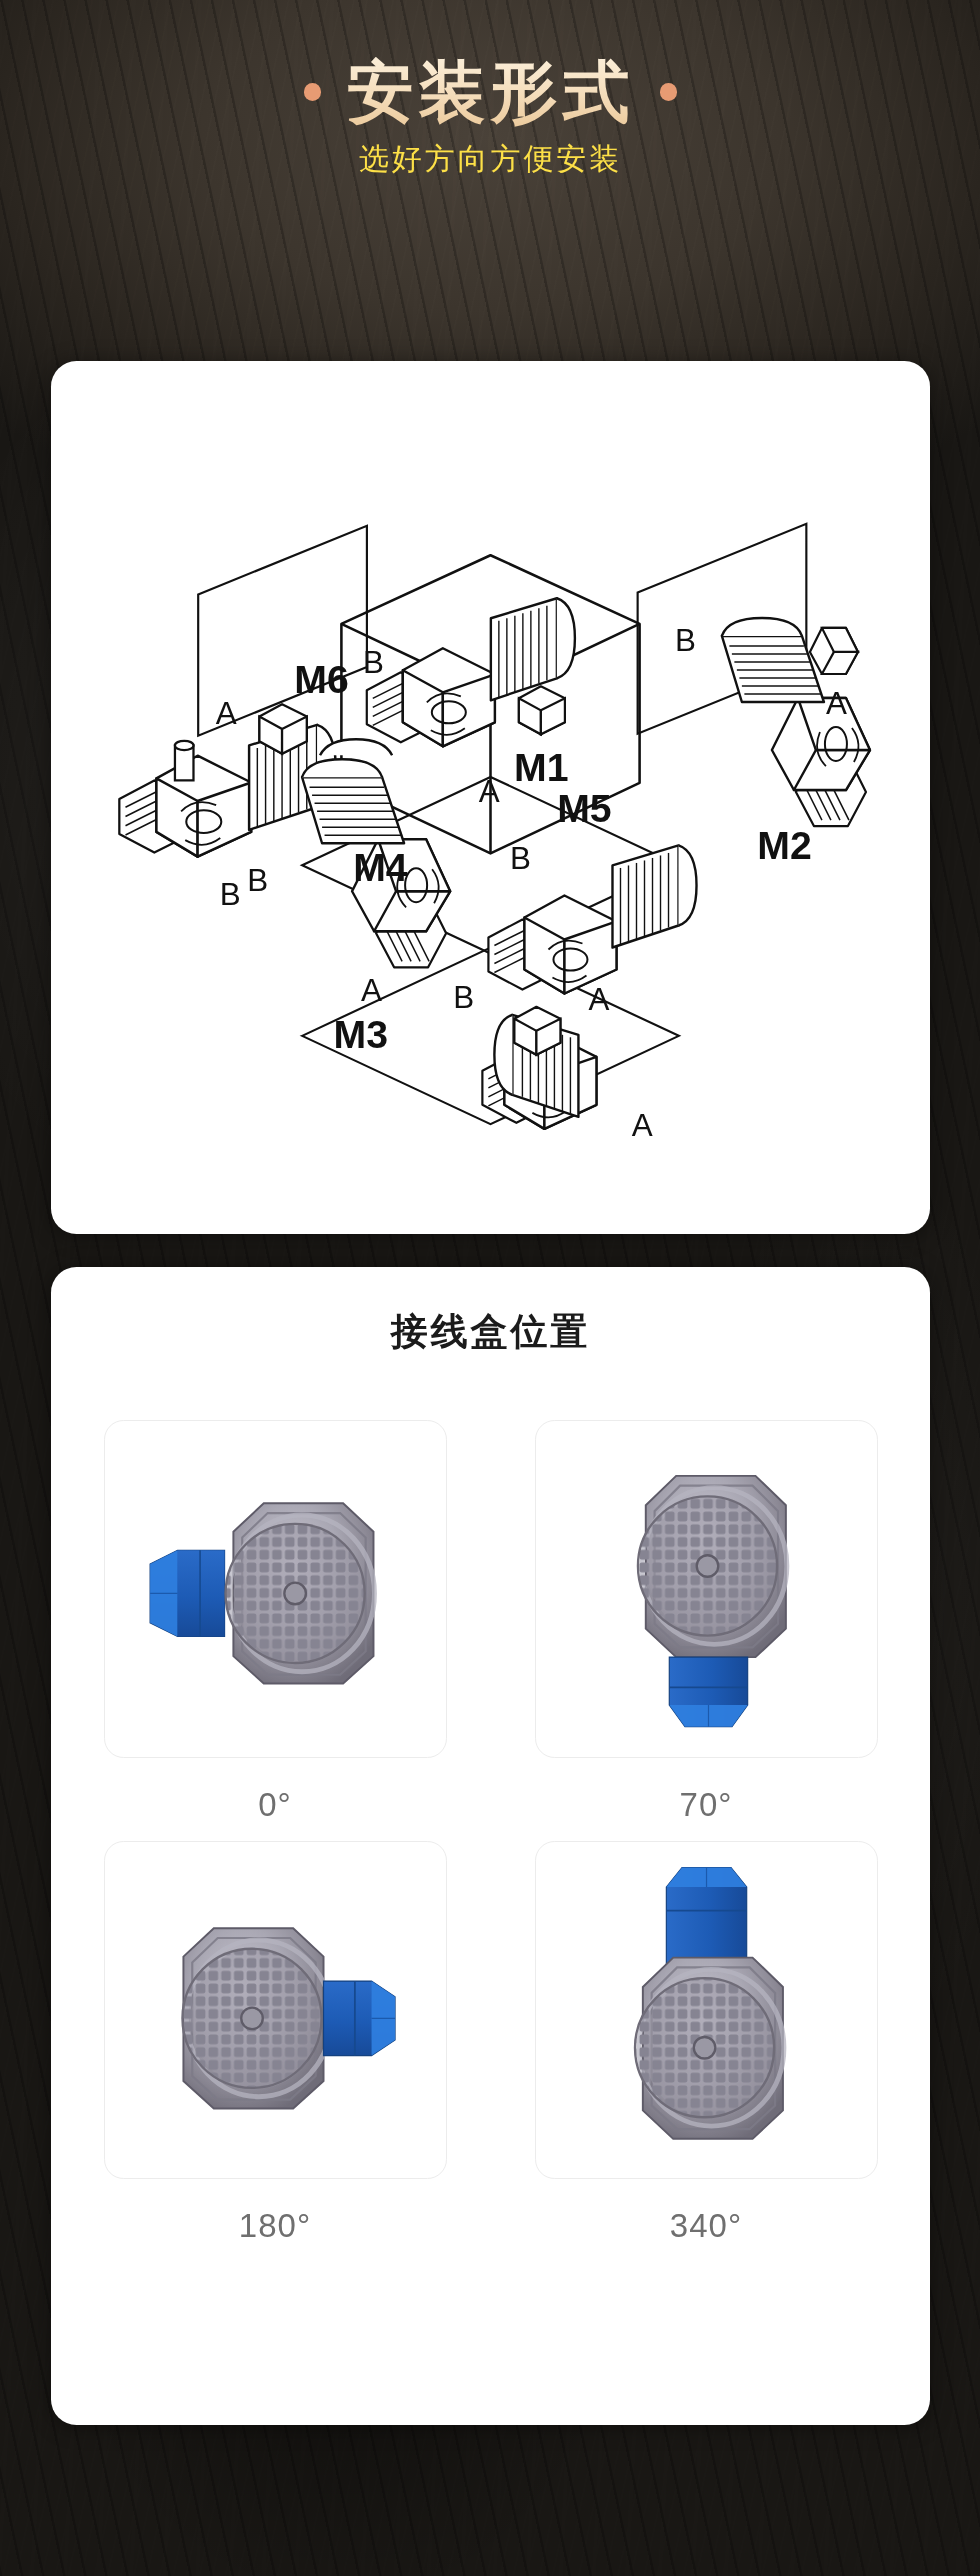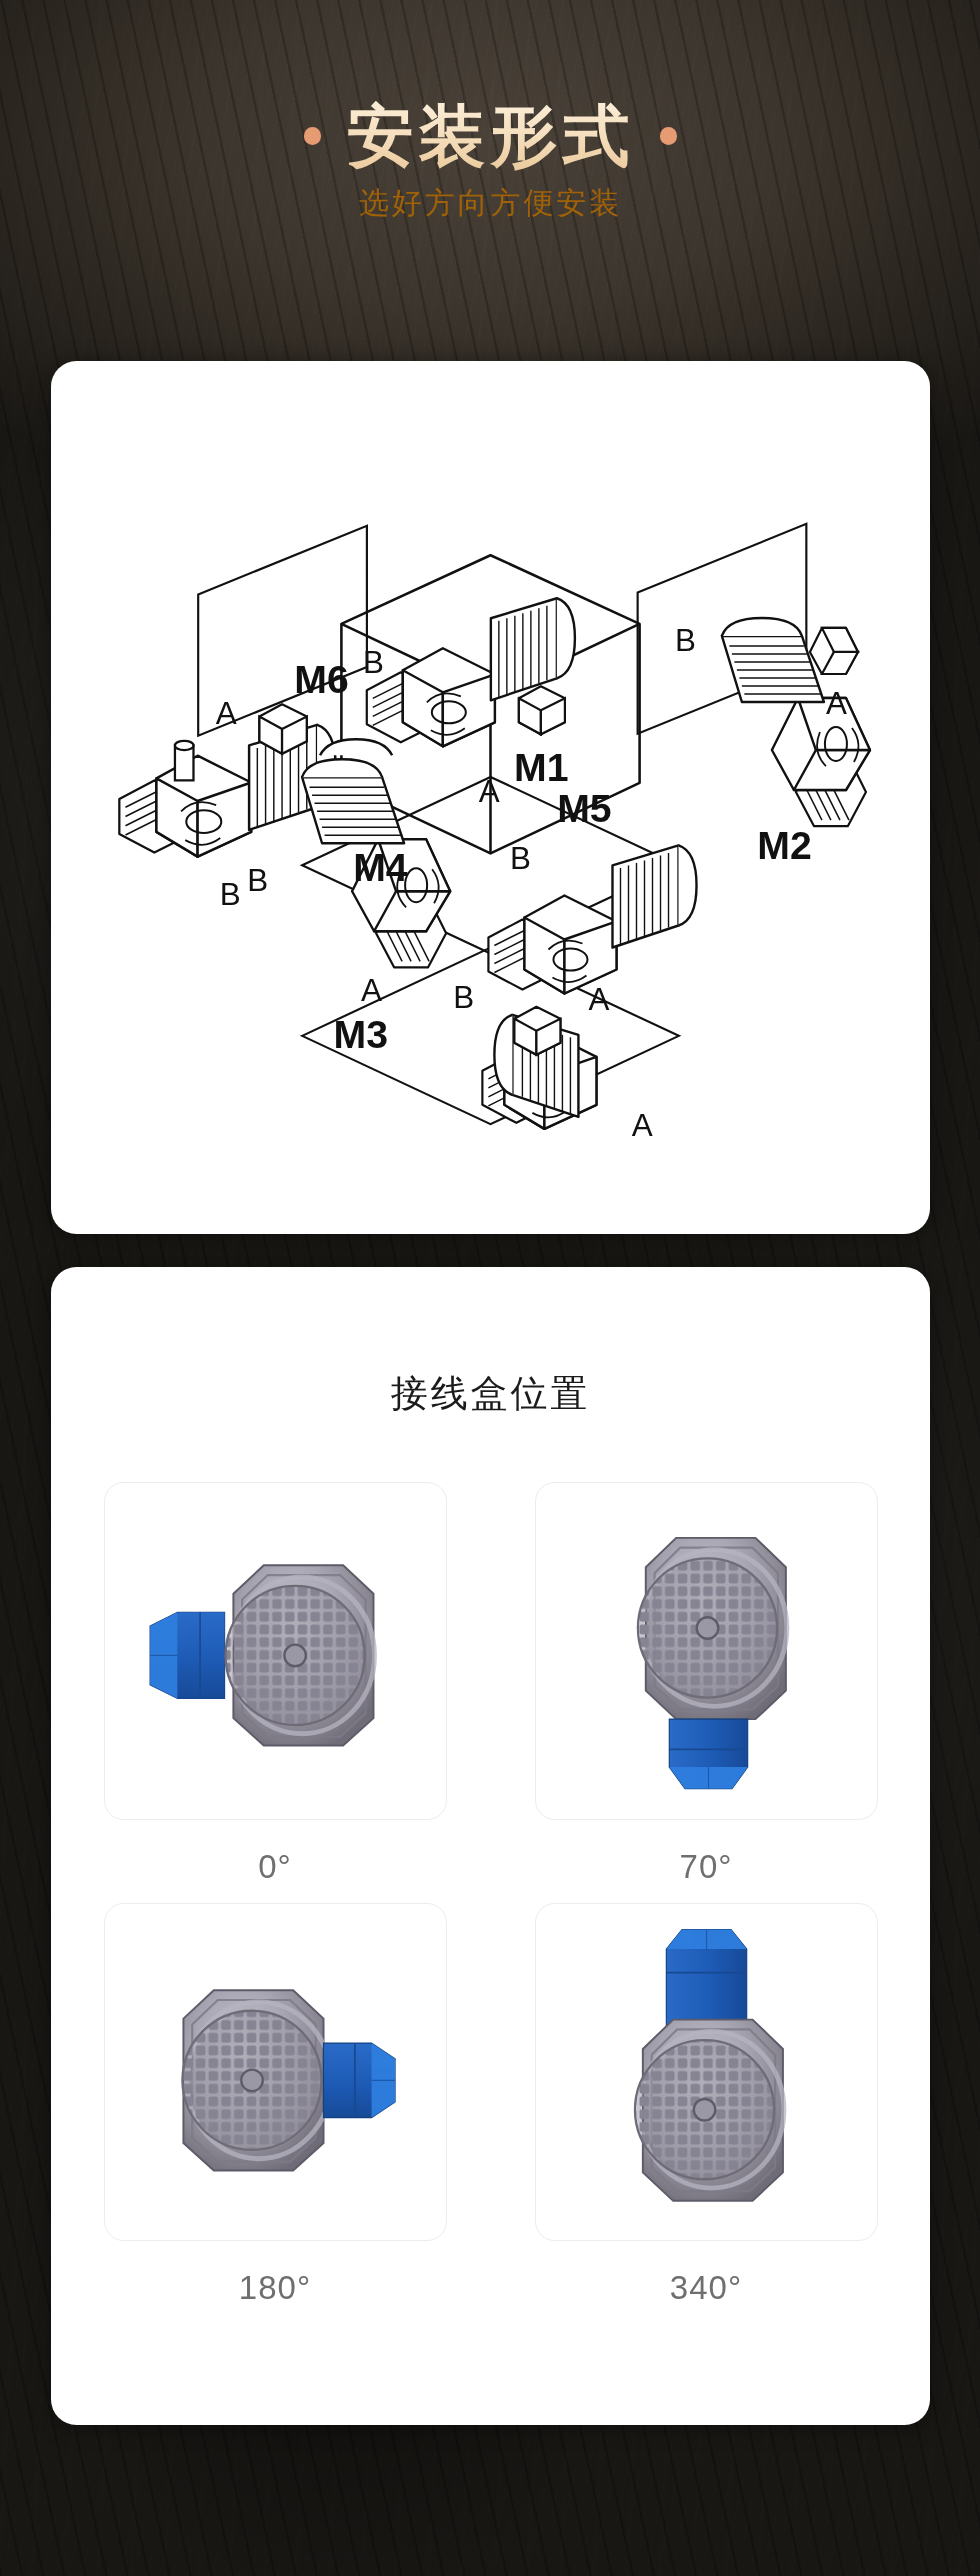--- a/index.html
+++ b/index.html
@@ -30,51 +30,51 @@
   #bg::after {
     content:"";
     position:absolute; inset:0;
     background:
       radial-gradient(ellipse 294px 589px at 12% 30%, rgba(255,255,255,.035), transparent 70%),
       radial-gradient(ellipse 255px 687px at 88% 62%, rgba(255,255,255,.028), transparent 70%),
       radial-gradient(ellipse 412px 490px at 35% 88%, rgba(0,0,0,.45), transparent 70%);
   }
 
   
-  #header { position:absolute; top:0; left:0; width:859px; height:206px; z-index:4;margin-top:44px; }
+  #header { position:absolute; top:0; left:0; width:859px; height:206px; z-index:4; }
   .title-row {
     position:absolute; top:57px; left:0; width:981px;
     display:flex; align-items:center; justify-content:center; gap:25.5px;
   }
   .dot { width:17.7px; height:17.7px; border-radius:50%; background:#e79b73; flex:0 0 auto; }
   .main-title {
     font-size:67px; font-weight:700; letter-spacing:4.9px;
     background:linear-gradient(180deg,#fbeed8 0%,#f6e0c0 45%,#eccb9e 100%);
     -webkit-background-clip:text; background-clip:text;
     -webkit-text-fill-color:transparent; color:#f3e2c6;
     line-height:1.05; white-space:nowrap;
   }
   .sub-title {
     position:absolute; top:139px; left:0; width:981px;
     text-align:center; font-size:30px; letter-spacing:2.9px;
-    color:#a16207; font-weight:400;
+    color:#fde047; font-weight:400;
   }
 
   
   .card {
     position:absolute; left:51px; width:879px;
     background:#fff; border-radius:25.5px; z-index:3;
     box-shadow:0 2px 21.6px rgba(0,0,0,.42);
   }
   #card-diagram { top:361px; height:873px; overflow:hidden; }
   #card-terminal { top:1267px; height:1158px; }
 
   .section-title {
-    text-align:center; font-size:37px; font-weight:400;
-    color:#1b1b1b; letter-spacing:2.9px; padding-top:102px;
+    text-align:center; font-size:37px; font-weight:700;
+    color:#1b1b1b; letter-spacing:2.9px; padding-top:40px;
   }
 
   
   #diagram-svg { display:block; width:879px; height:873px; }
 
   
   .tb-grid {
     margin:63px auto 0; width:775px;
     display:grid; grid-template-columns:343px 343px;
     column-gap:88px; row-gap:17.7px; justify-content:center;

